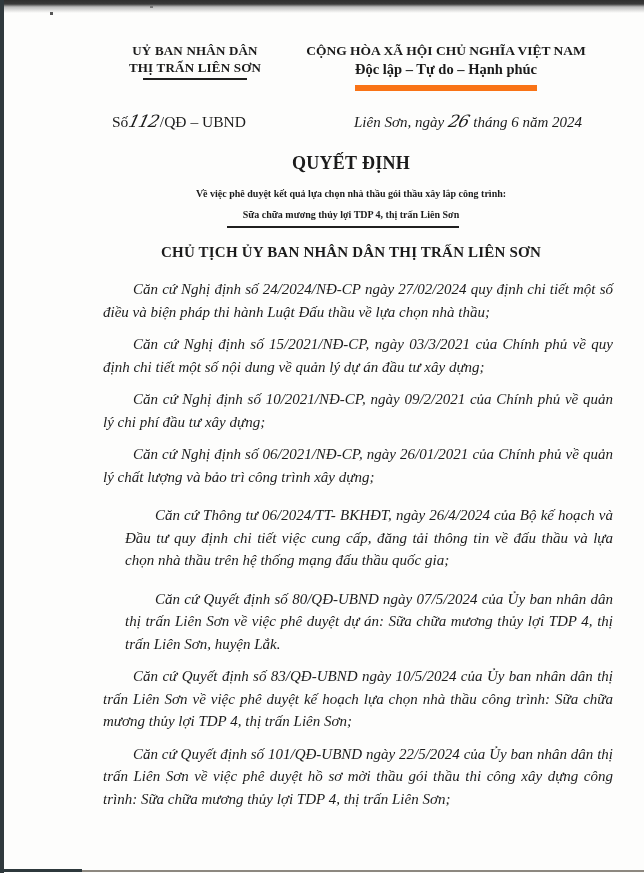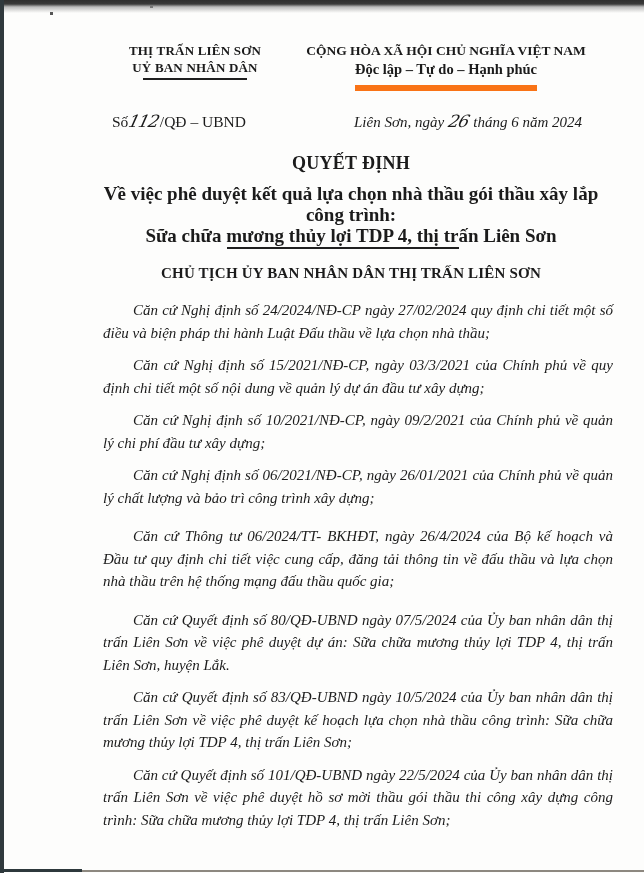--- a/index.html
+++ b/index.html
@@ -45,45 +45,45 @@
           margin:20px 62px 0 112px; align-items:baseline; }
   .doc-no { font-size:15.5px; }
   .dateline { font-size:15px; font-style:italic; }
   .handwritten { display:inline-block; font-family:"DejaVu Serif", serif;
                  font-style:italic; transform:skewX(-14deg);
                  letter-spacing:-1px; font-size:17px; padding:0 1px; }
 
   
   .center-col { margin-left:86px; width:530px; text-align:center; }
   .title { margin-top:22px; font-weight:bold; font-size:18px; letter-spacing:.3px; }
-  .subtitle { margin-top:9px; font-weight:bold; font-size:19px; line-height:21px; }
+  .subtitle { margin-top:9px; font-weight:bold; font-size:10px; line-height:21px; }
   .subtitle-underline { width:232px; border-bottom:2px solid #1f1f1f; margin:1px auto 0;
                         transform:translateX(-8px); }
   .authority { margin-top:16px; font-weight:bold; font-size:15px; letter-spacing:.2px; }
 
   
   .body { margin:17px 30px 0 103px; width:510px; }
   .body p { margin:0 0 10px 0; font-size:15px; font-style:italic;
             line-height:22.5px; text-align:justify; text-indent:30px; }
-  .body p.gap { margin-top:16px; }
+  .body p.gap { margin-top:16px;margin-left:22px; }
 </style>
 </head>
 <body>
 
 <div class="page">
 
   <div class="scan-top"></div>
   <div class="scan-left"></div>
   <div class="speck1"></div>
   <div class="speck2"></div>
 
   <div class="header">
     <div class="issuer">
+      <div>UỶ BAN NHÂN DÂN</div>
       <div>THỊ TRẤN LIÊN SƠN</div>
-      <div>UỶ BAN NHÂN DÂN</div>
       <div class="issuer-underline"></div>
     </div>
     <div class="national">
       <div class="national-line1">CỘNG HÒA XÃ HỘI CHỦ NGHĨA VIỆT NAM</div>
       <div class="national-line2">Độc lập – Tự do – Hạnh phúc</div>
     </div>
   </div>
 
   <div class="meta">
     <div class="doc-no">

